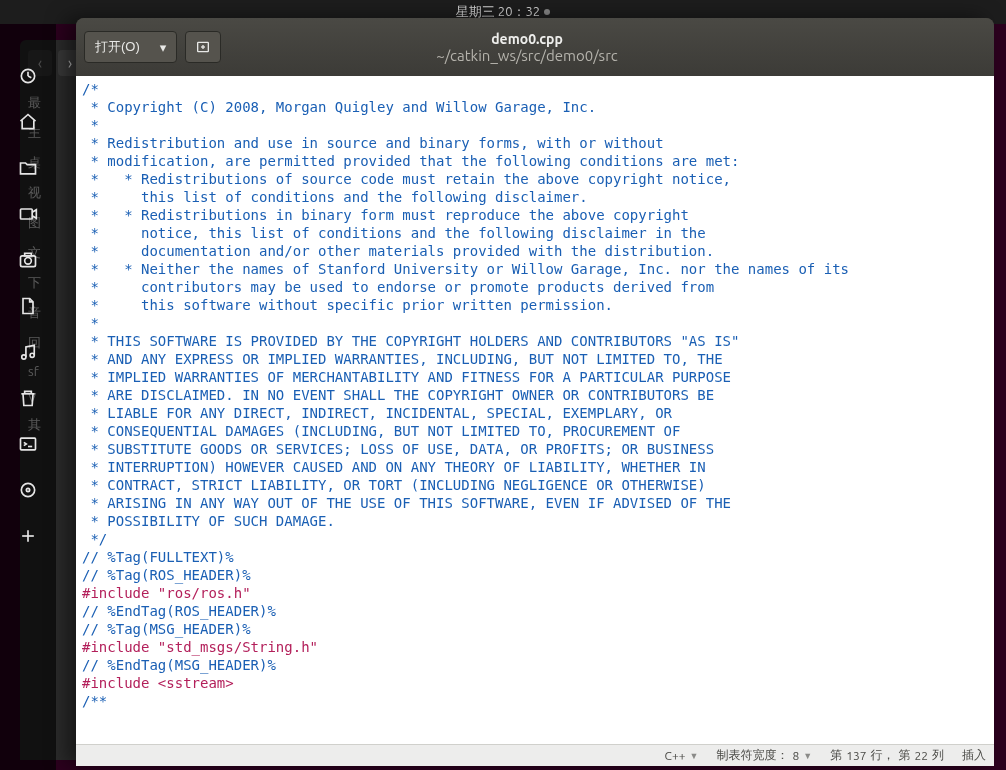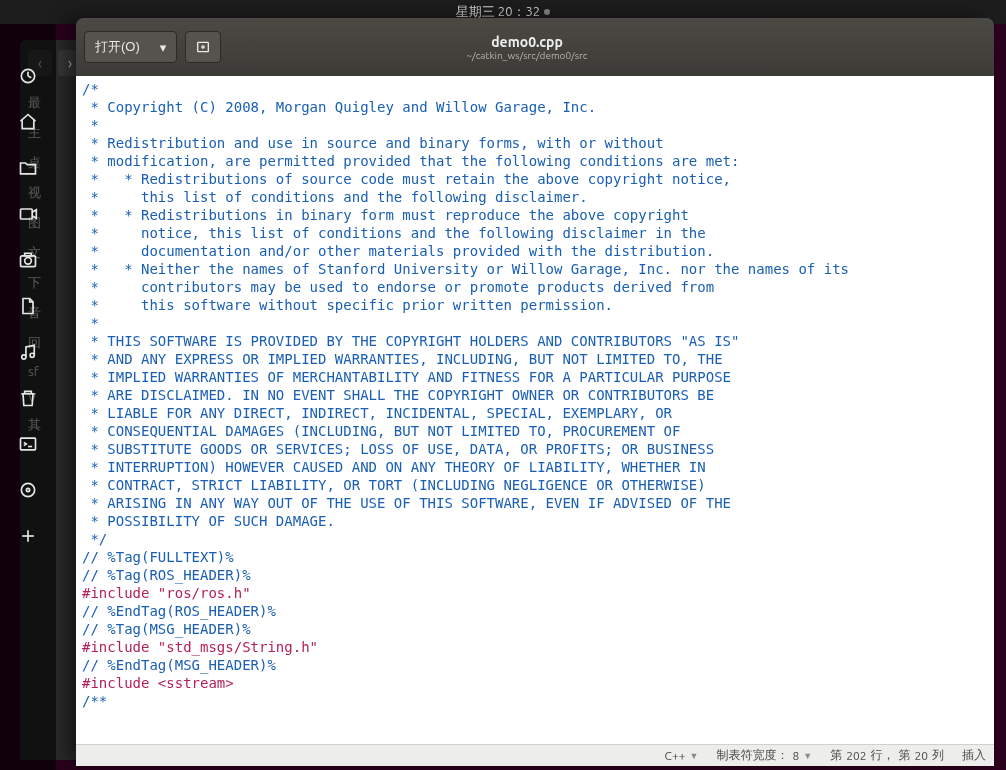--- a/index.html
+++ b/index.html
@@ -97,21 +97,21 @@
   cursor: pointer;
 }
 .tb-btn.icon-only { width: 36px; justify-content:center; padding:0;}
 .title-center {
   position: absolute;
   left: 0; right: 16px;
   text-align: center;
   pointer-events: none;
 }
 .title-center .fname { color: #eeeeec; font-size: 14px; font-weight: bold; }
-.title-center .fpath { color: #b5b3ac; font-size: 10px; }
+.title-center .fpath { color: #b5b3ac; font-size: 15px; }
 .tb-right { margin-left: auto; display: flex; align-items: center; gap: 6px; position:relative; z-index:1;}
 .win-ctrl { width:18px; height:18px; border-radius:50%; display:flex;align-items:center;justify-content:center;}
 .win-min{background:#8b8878;}
 .win-max{background:#8b8878;}
 .win-close{background:#e95420;}
 .editor-body {
   flex: 1;
   background: #ffffff;
   overflow: auto;
   padding: 4px 6px 8px 6px;
@@ -278,24 +278,24 @@
       <span>C++</span>
         <span class="chev">▼</span>
     </div>
     <div class="seg">
       <span>制表符宽度：</span>
       <span>8</span>
         <span class="chev">▼</span>
     </div>
     <div class="seg">
       <span>第</span>
-      <span>202</span>
+      <span>137</span>
       <span>行，</span>
       <span>第</span>
-      <span>20</span>
+      <span>22</span>
       <span>列</span>
     </div>
     <div class="seg">
       <span>插入</span>
     </div>
   </div>
 </div>
 
 <div class="watermark"></div>
 

